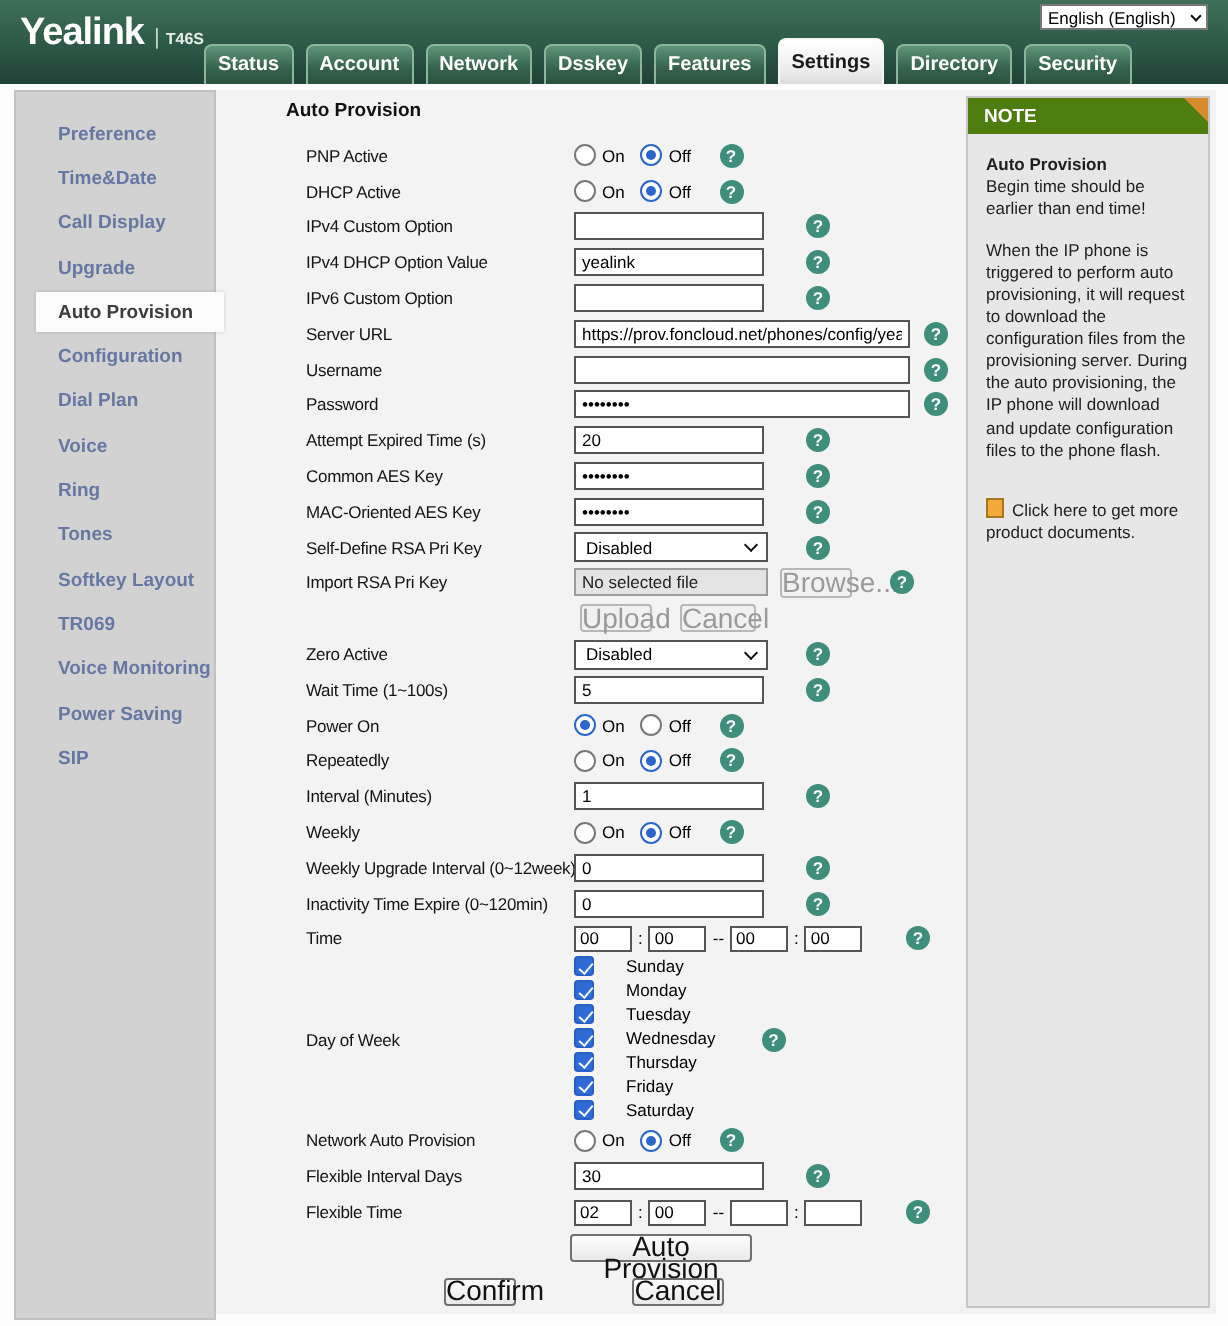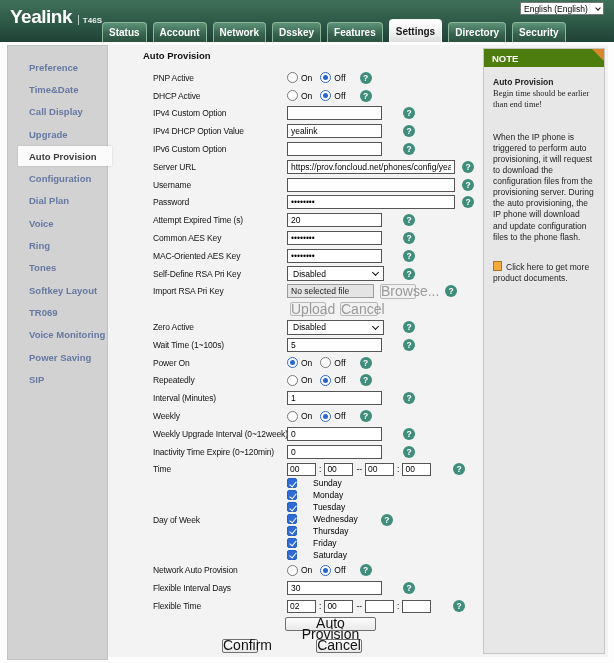--- a/index.html
+++ b/index.html
@@ -51,21 +51,21 @@
   .ctrl-wrap.wide { width:175px; }
   .ctrl-wrap.file { width:158px; }
   .ctrl-wrap.time { width:166px; }
   .ti { width:95px; height:14px; border:1px solid #555; background:#fff; font-family:"Liberation Sans",sans-serif;
     font-size:8.5px; padding:0 3px; color:#000; }
   .ti.wide { width:168px; }
   .sel { width:97px; height:15px; border:1px solid #555; background:#fff; display:flex; align-items:center;
     justify-content:space-between; padding:0 5px; font-size:8.5px; color:#000; cursor:pointer; }
   .chev { width:5px; height:5px; border-right:1.5px solid #111; border-bottom:1.5px solid #111;
     transform:rotate(45deg); margin-bottom:2px; }
-  .file-box { width:87px; height:14px; background:#e4e4e4; border:1px solid #9c9c9c; font-size:8.5px;
+  .file-box { width:97px; height:14px; background:#e4e4e4; border:1px solid #9c9c9c; font-size:8.5px;
     color:#222; display:flex; align-items:center; padding:0 3px; }
   .btn { font-family:"Liberation Sans",sans-serif; font-size:14px; color:#111;
     background:linear-gradient(#fdfdfd,#e9e9e9); border:1px solid #707070; border-radius:2px;
     height:14px; line-height:11px; cursor:pointer; }
   .btn.disabled { color:#9a9a9a; background:#f1f1f1; border-color:#b8b8b8; }
   .btn.browse { width:36px; height:15px; margin-left:6px; }
   .btn.upload { width:36px; margin-left:3px; }
   .btn.cancel2 { width:38px; margin-left:14px; }
   .btn.apn { width:91px; height:14px; margin-left:-2px; }
   .radio-opt { display:flex; align-items:center; gap:3px; margin-right:8px; font-size:8.5px; color:#000; cursor:pointer; }
@@ -95,22 +95,22 @@
 
   
   .note { position:absolute; left:483px; top:48px; width:122px; height:606px;
     background:#e7e7e7; border:1px solid #c6c6c6; }
   .note-header { height:18px; background:#4d7c0f; color:#fff; font-size:9.5px; font-weight:bold;
     display:flex; align-items:center; padding-left:8px; position:relative; }
   .fold { position:absolute; top:0; right:0; width:0; height:0;
     border-left:12px solid transparent; border-top:12px solid #d8892b; }
   .note-body { padding:10px 9px; font-size:8.5px; color:#1e1e1e; line-height:1.3; }
   .note-head { font-weight:bold; }
-  .note-text { margin-top:22px; }
-  .note-head + .note-text, .note-text.first { margin-top:0;font-family:Liberation Serif, serif; }
+  .note-text { margin-top:10px; }
+  .note-head + .note-text, .note-text.first { margin-top:0; }
   .note-link { margin-top:18px; cursor:pointer; }
   .doc-icon { display:inline-block; width:9px; height:10px; background:#f3a93b; border:1px solid #a8761c;
     margin-right:4px; vertical-align:-1px; }
 </style>
 </head>
 <body>
 
 <div class="wrap">
   <div class="header">
     <div class="logo">

